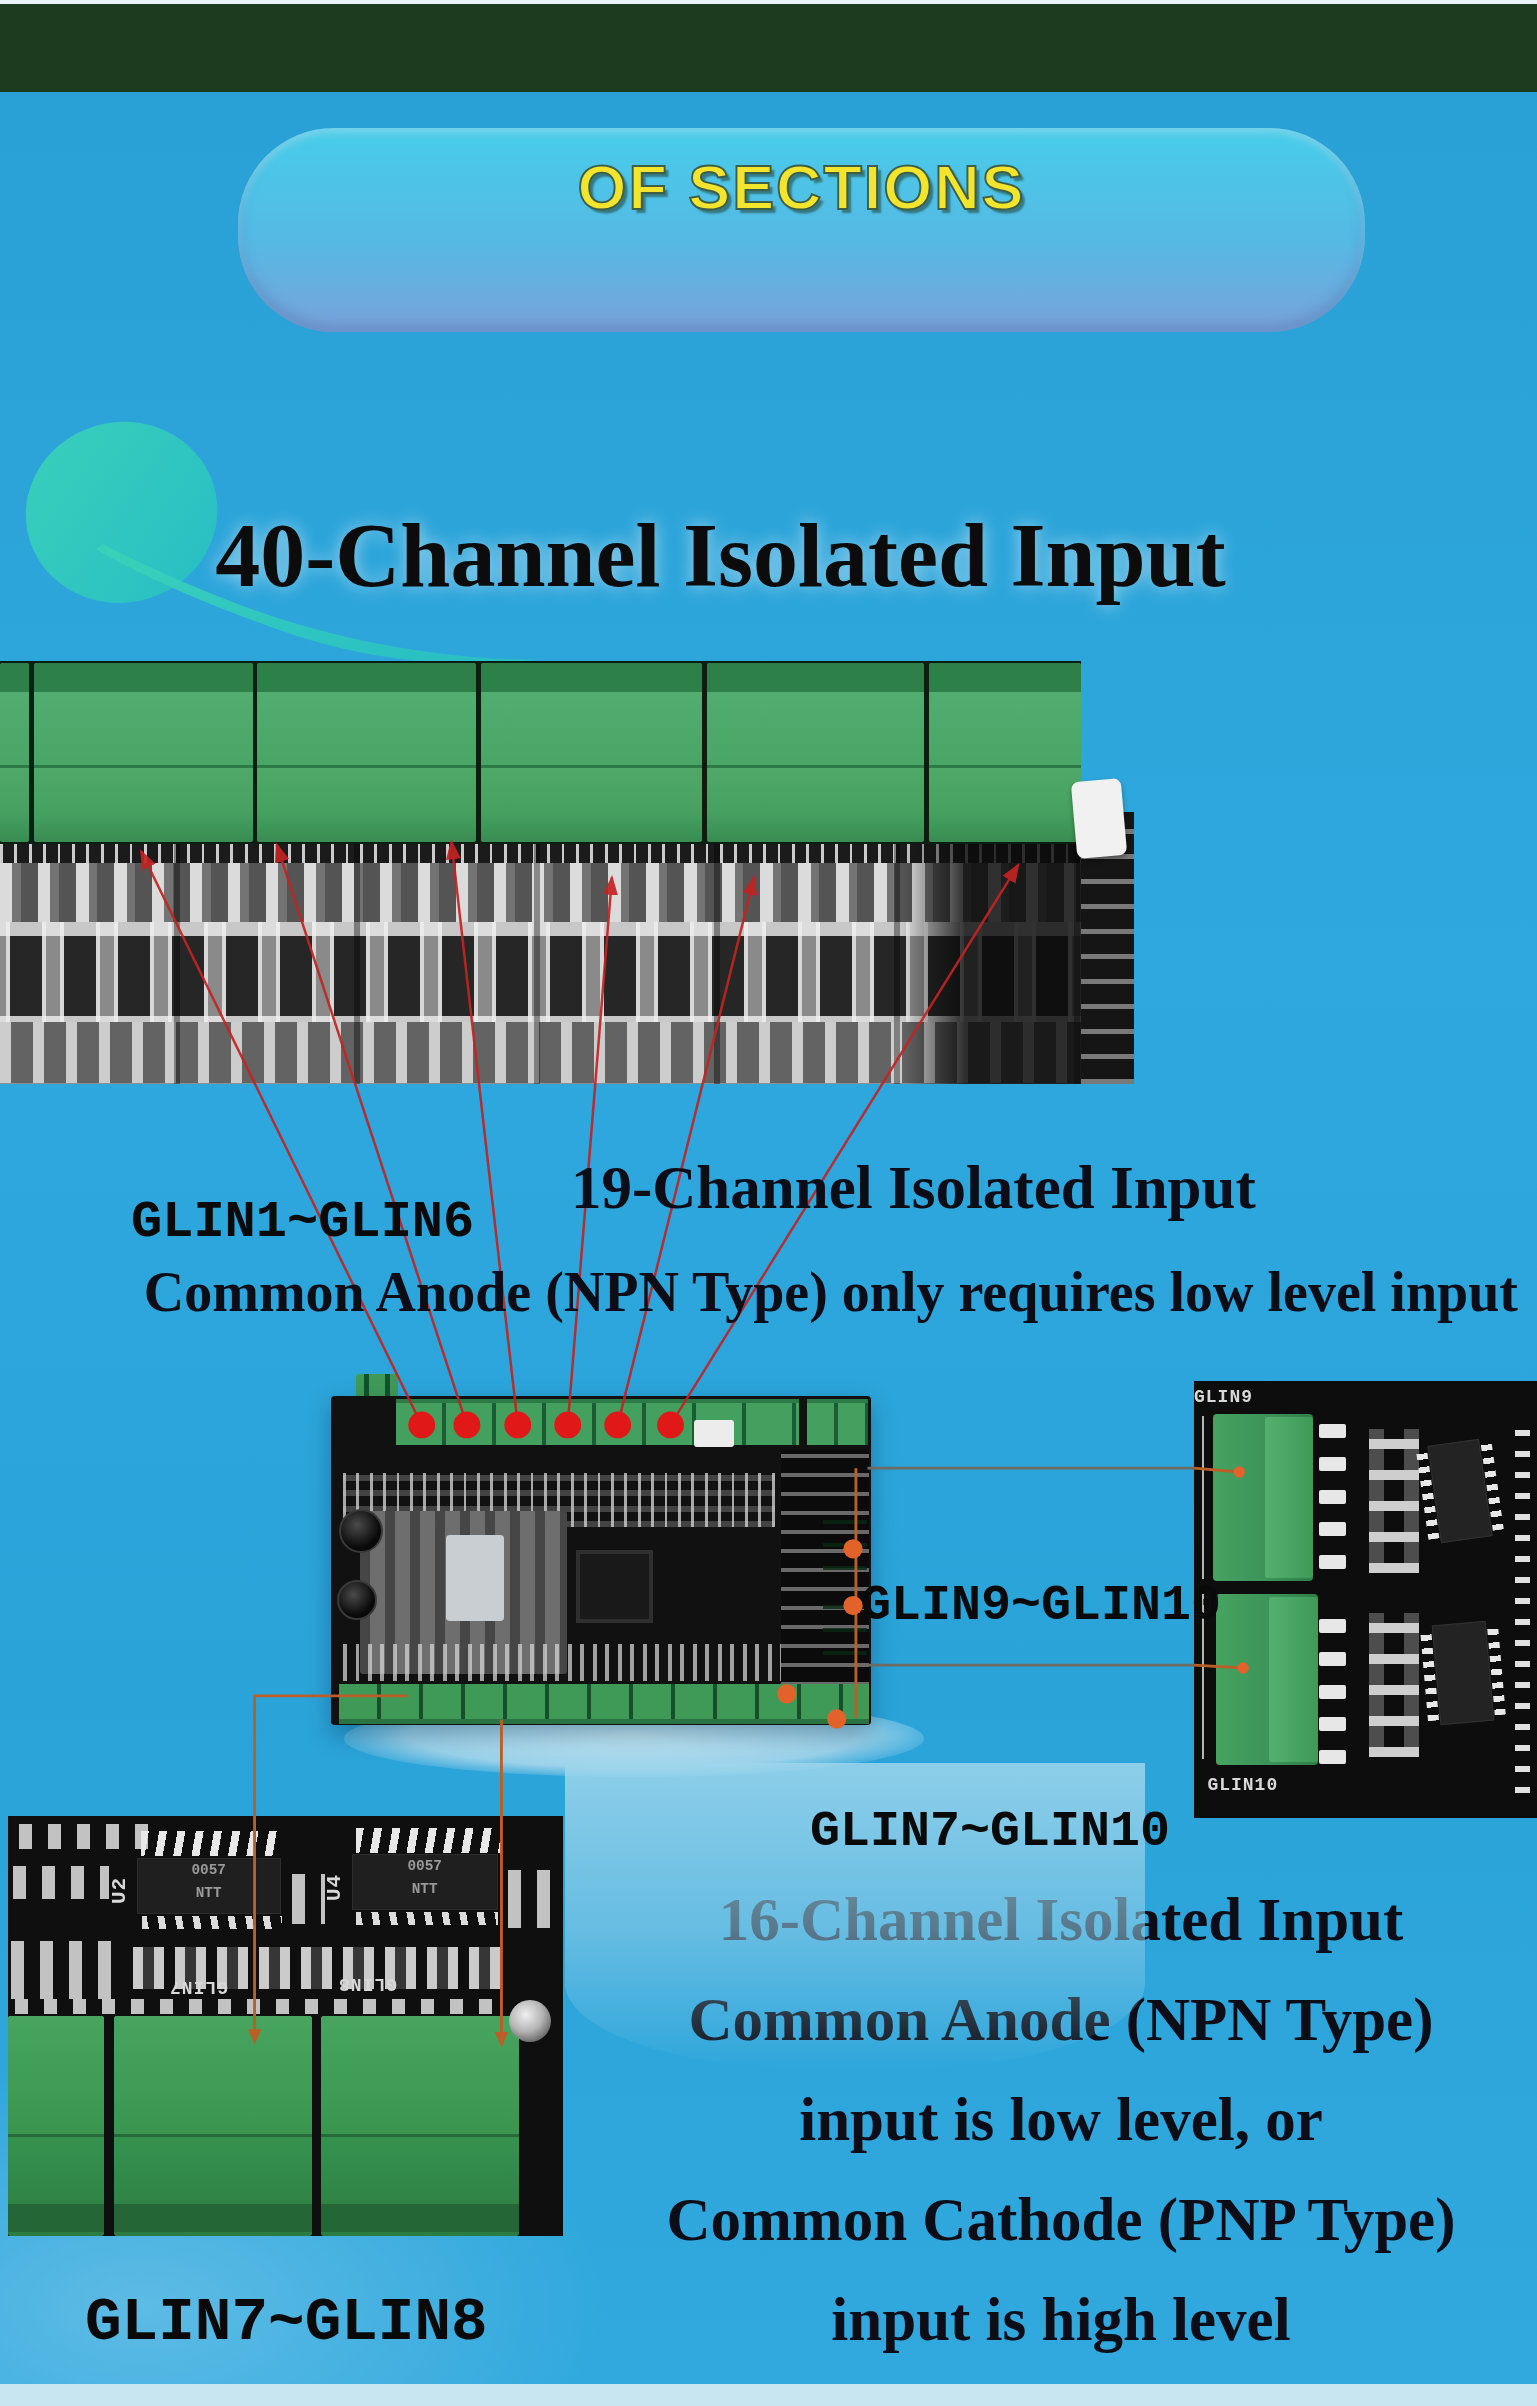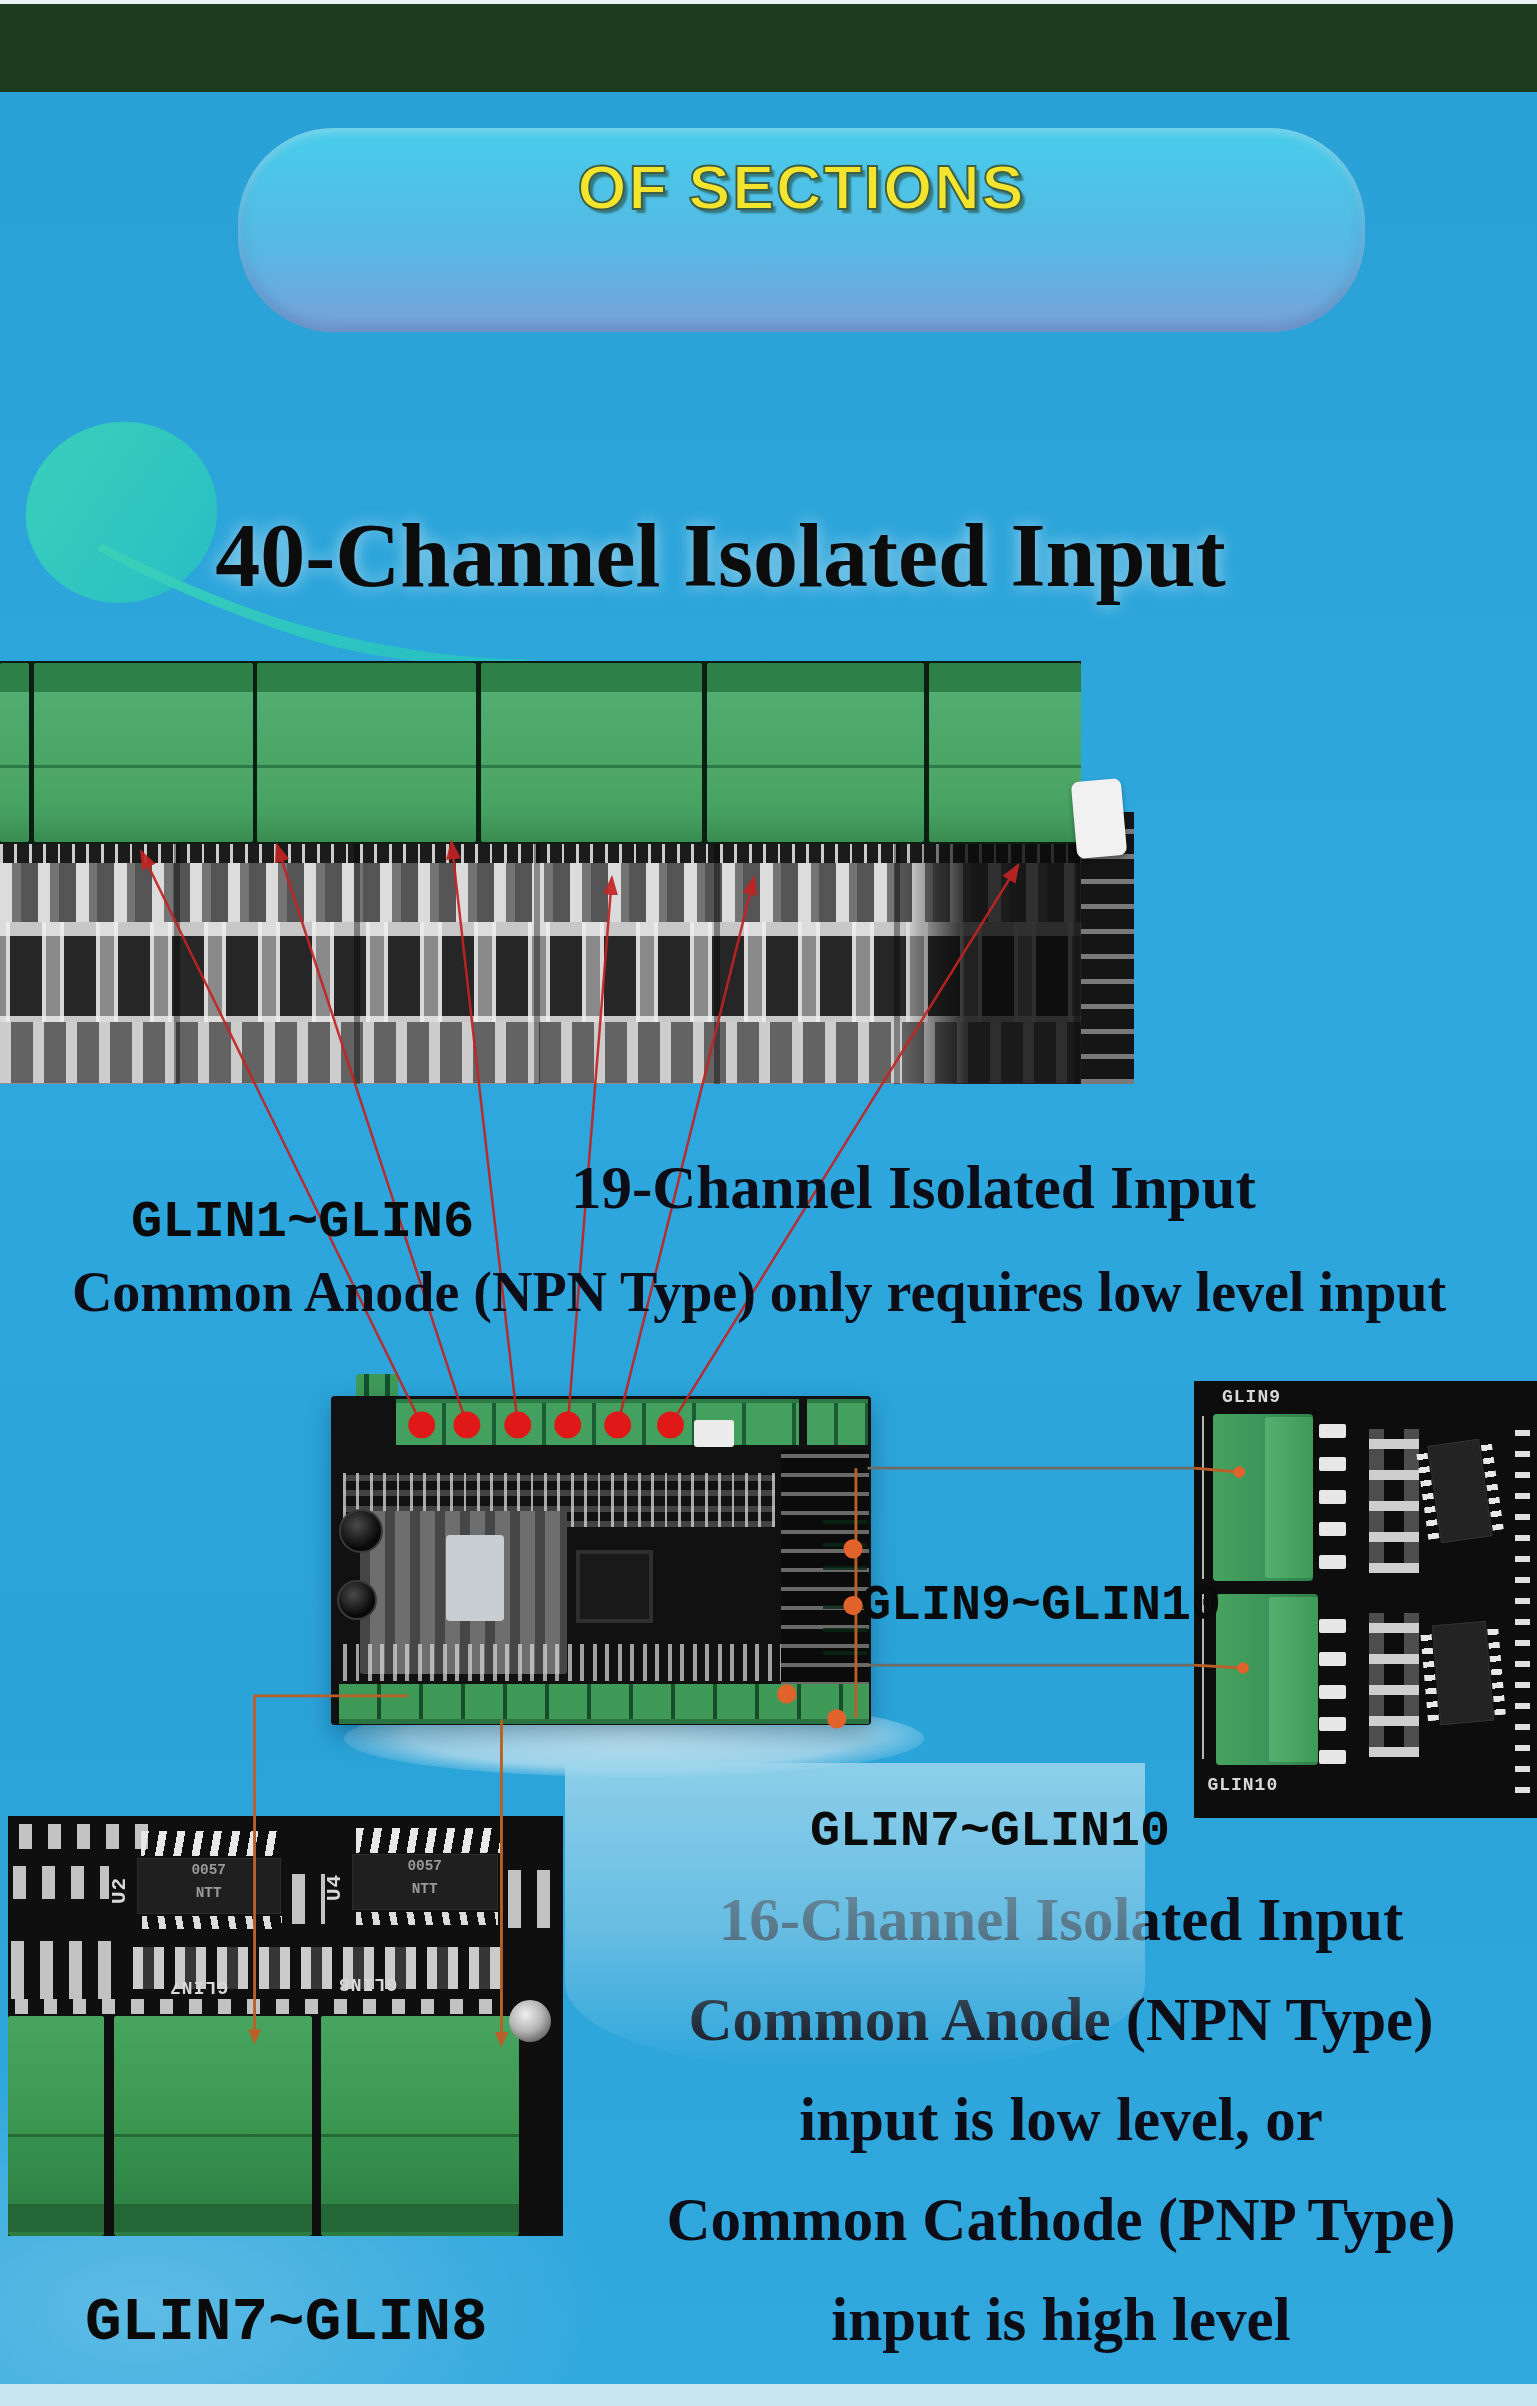--- a/index.html
+++ b/index.html
@@ -171,21 +171,21 @@
 
   
   #leaders{left:0;top:0;z-index:20;pointer-events:none;}
 
   
   #bottom-strip{left:0;top:2384px;width:1537px;height:22px;background:#c8e6f2;z-index:6;}
 
   
   #lbl-glin1-6{left:131px;top:1165px;font-size:52px;}
   #hd-24ch{left:571px;top:1153px;font-size:61px;}
-  #note-24ch{left:0;top:1260px;width:1518px;text-align:center;font-size:56px;}
+  #note-24ch{left:0;top:1260px;width:1518px;text-align:right;font-size:56px;}
   #lbl-glin9-10{left:861px;top:1549px;font-size:50px;}
   #lbl-glin7-10{left:810px;top:1775px;font-size:50px;}
   #sec16{left:576px;top:1870px;width:970px;text-align:center;}
   #sec16 .line{font-size:61px;line-height:100px;}
   #lbl-glin7-8{left:85px;top:2260px;font-size:61px;}
 </style>
 </head>
 <body>
 
 <div class="abs" id="top-white"></div>
@@ -269,21 +269,21 @@
     <div class="bm-miniblock" id="bm-mb2"></div>
     <div id="bm-botstrip"></div>
   </div>
 </div>
 
 <div class="abs" id="pedestal-top"></div>
 <div class="abs" id="pedestal-cyl"></div>
 <div class="abs" id="glow-bl"></div>
 
 <div class="abs photo" id="photo-right">
-  <span class="silktext" style="left:28px;top:5.8px">GLIN9</span>
+  <span class="silktext" style="left:0;top:5.8px">GLIN9</span>
   <div class="silkline" style="left:7.7px;top:35px;width:1.9px;height:163px"></div>
   <div class="silkline" style="left:7.7px;top:213px;width:1.9px;height:165px"></div>
   <div class="vblock" style="left:19px;top:33px;width:100px;height:167px">
     <div class="vscrews"></div>
       <div class="panel"></div>
   </div>
   <div class="vblock" style="left:22px;top:213px;width:102px;height:171px">
     <div class="vscrews"></div>
       <div class="panel"></div>
   </div>

